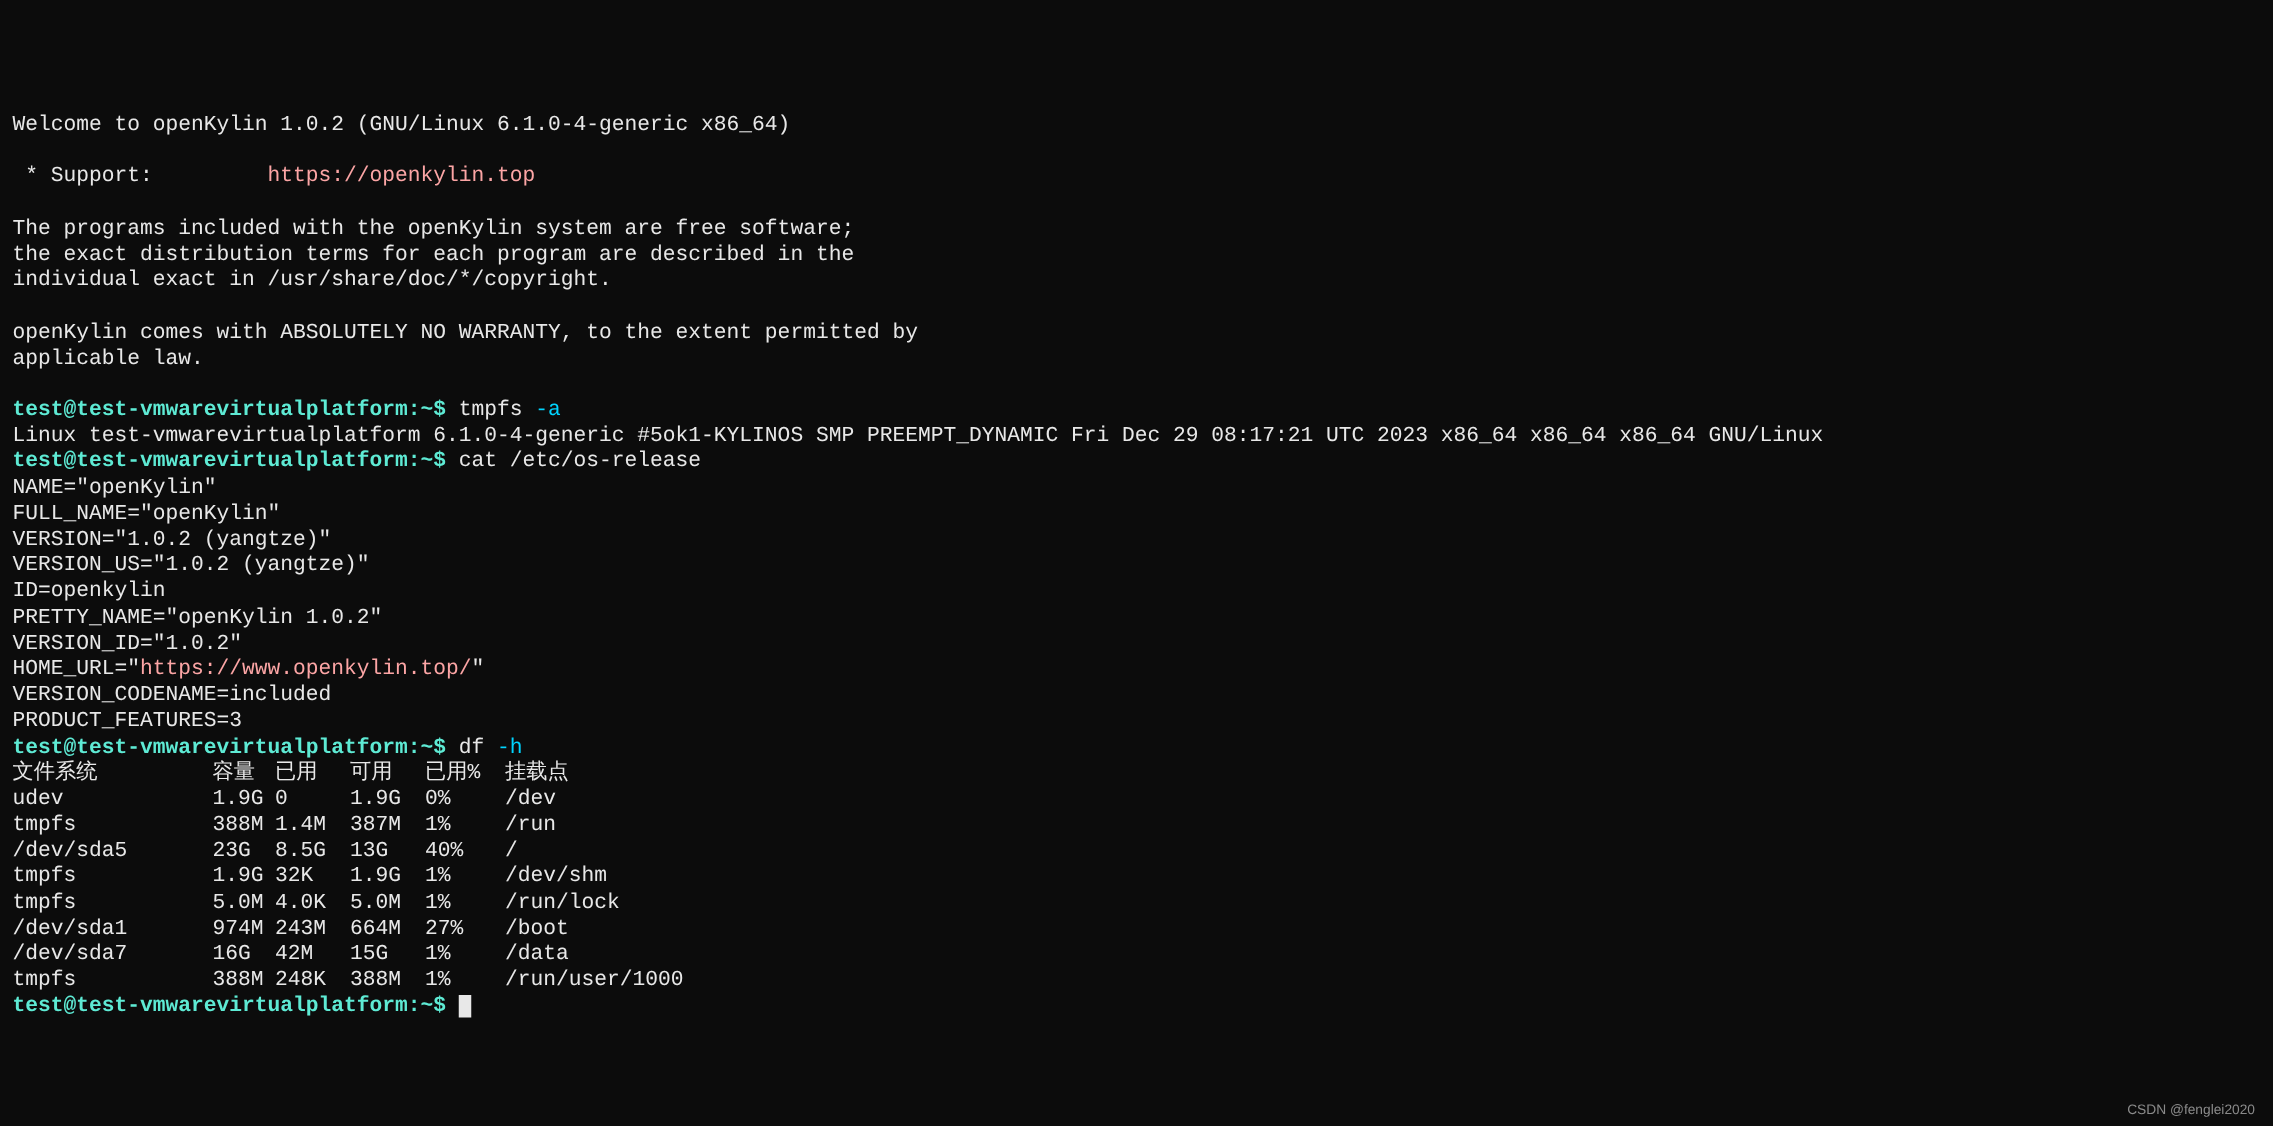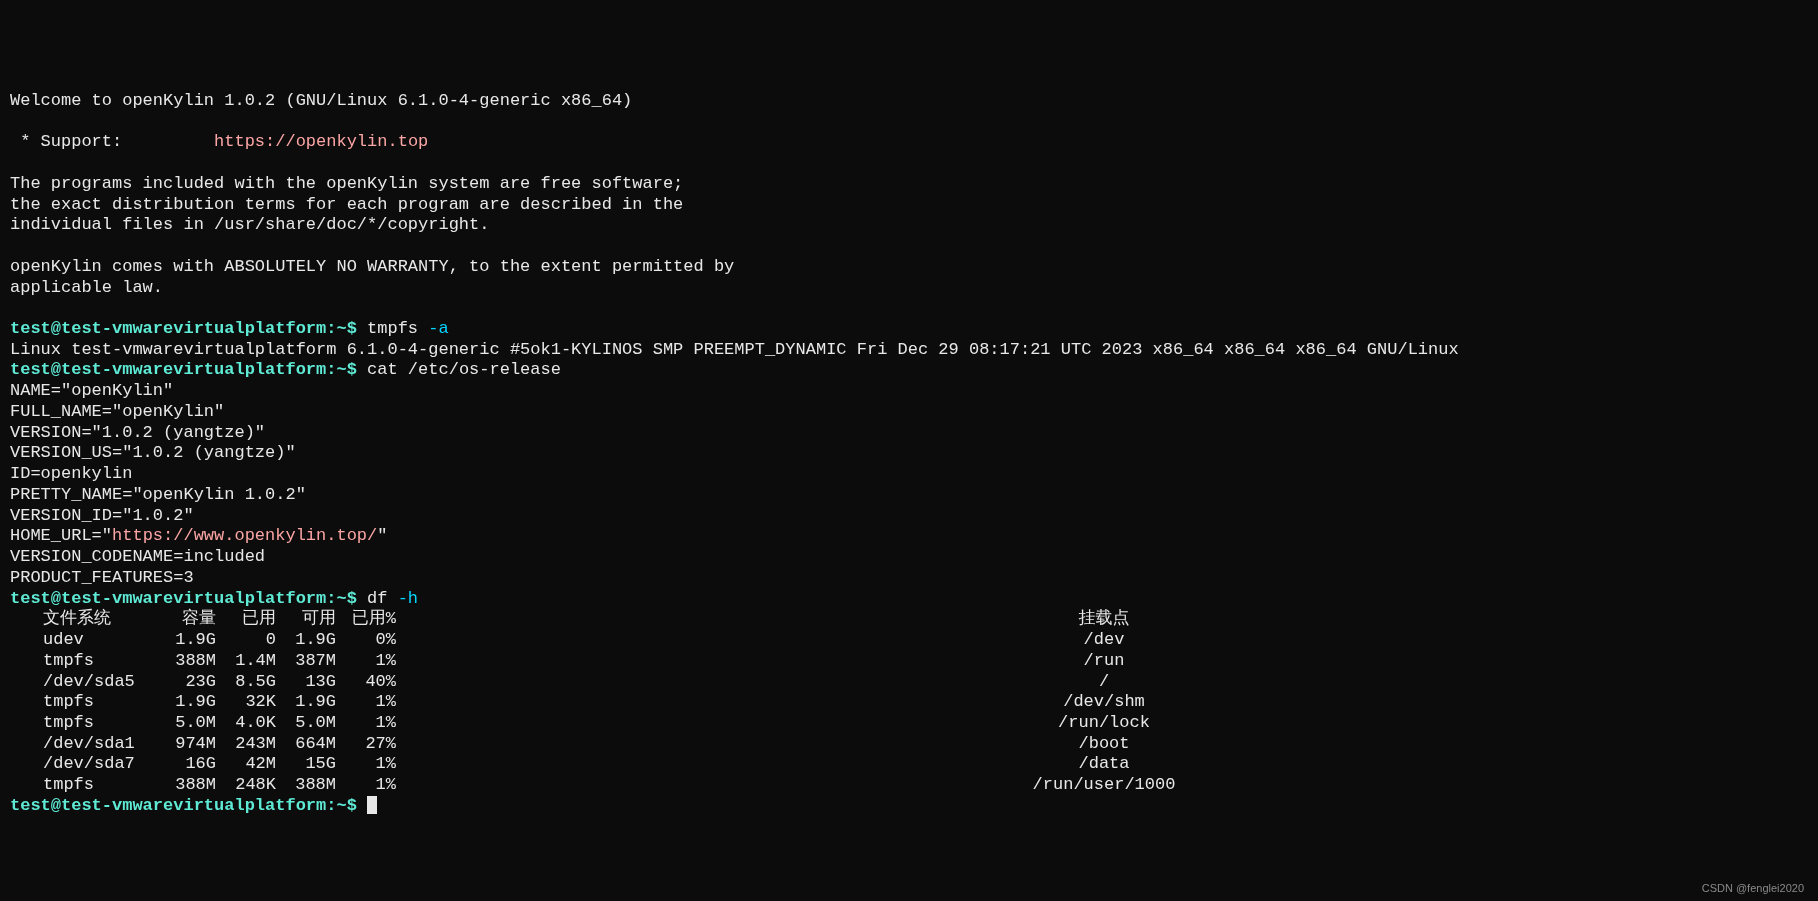--- a/index.html
+++ b/index.html
@@ -50,45 +50,44 @@
       font-size: 11px;
       font-family: Arial, sans-serif;
       white-space: nowrap;
     }
     .df-row {
       display: grid;
       grid-template-columns: 160px 50px 60px 60px 60px auto;
       white-space: pre;
     }
     .df-row > span {
-      text-align: right;
+      text-align: left;
       padding-right: 4px;
     }
     .df-row > span:first-child {
       text-align: left;
       padding-right: 0;
-      margin-left: 33px;
     }
     .df-row > span:last-child {
-      text-align: center;
+      text-align: left;
       padding-left: 4px;
     }
   </style>
 </head>
 <body>
 
 
 
 <div><span>Welcome to openKylin 1.0.2 (GNU/Linux 6.1.0-4-generic x86_64)</span>
 
 <span> * Support:         </span><a class="link">https://openkylin.top</a>
 
 <span>The programs included with the openKylin system are free software;</span>
 <span>the exact distribution terms for each program are described in the</span>
-<span>individual files in /usr/share/doc/*/copyright.</span>
+<span>individual exact in /usr/share/doc/*/copyright.</span>
 
 <span>openKylin comes with ABSOLUTELY NO WARRANTY, to the extent permitted by</span>
 <span>applicable law.</span>
 
 <span class="prompt">test@test-vmwarevirtualplatform:~$ </span><span class="white">tmpfs </span><span class="flag">-a</span>
 <span>Linux test-vmwarevirtualplatform 6.1.0-4-generic #5ok1-KYLINOS SMP PREEMPT_DYNAMIC Fri Dec 29 08:17:21 UTC 2023 x86_64 x86_64 x86_64 GNU/Linux</span>
 <span class="prompt">test@test-vmwarevirtualplatform:~$ </span><span class="white">cat /etc/os-release</span>
 <span>NAME="openKylin"</span>
 <span>FULL_NAME="openKylin"</span>
 <span>VERSION="1.0.2 (yangtze)"</span>

